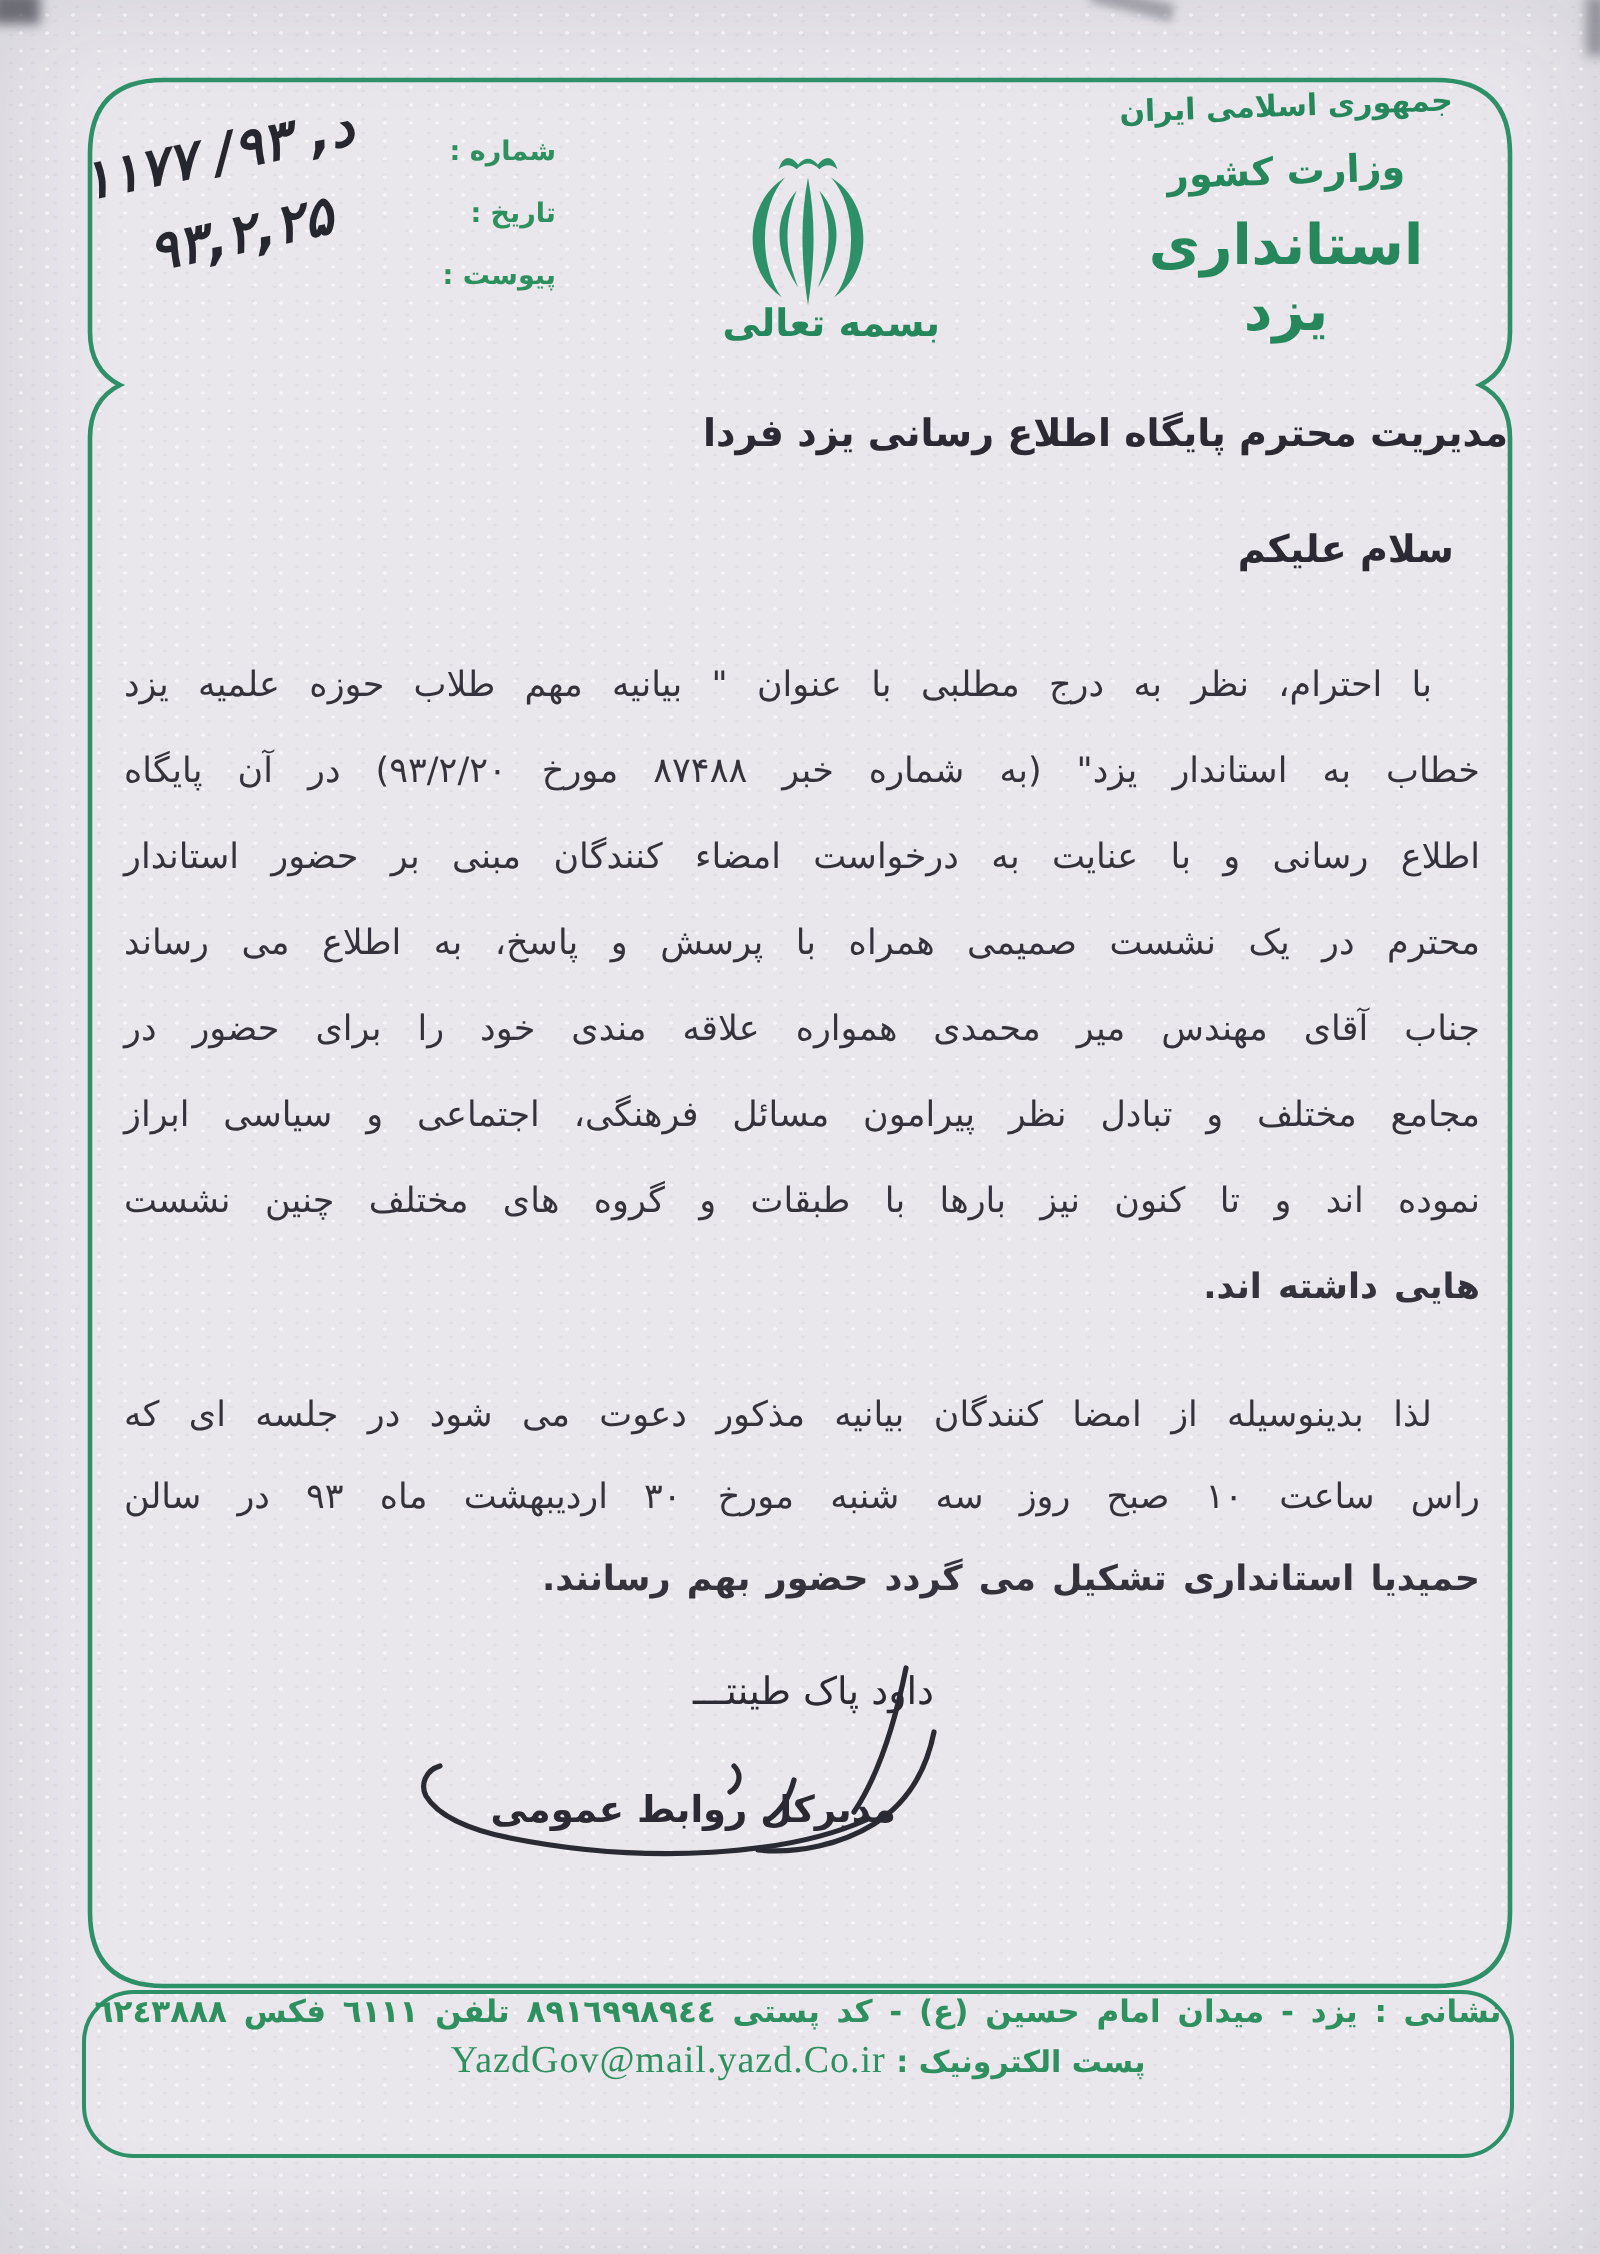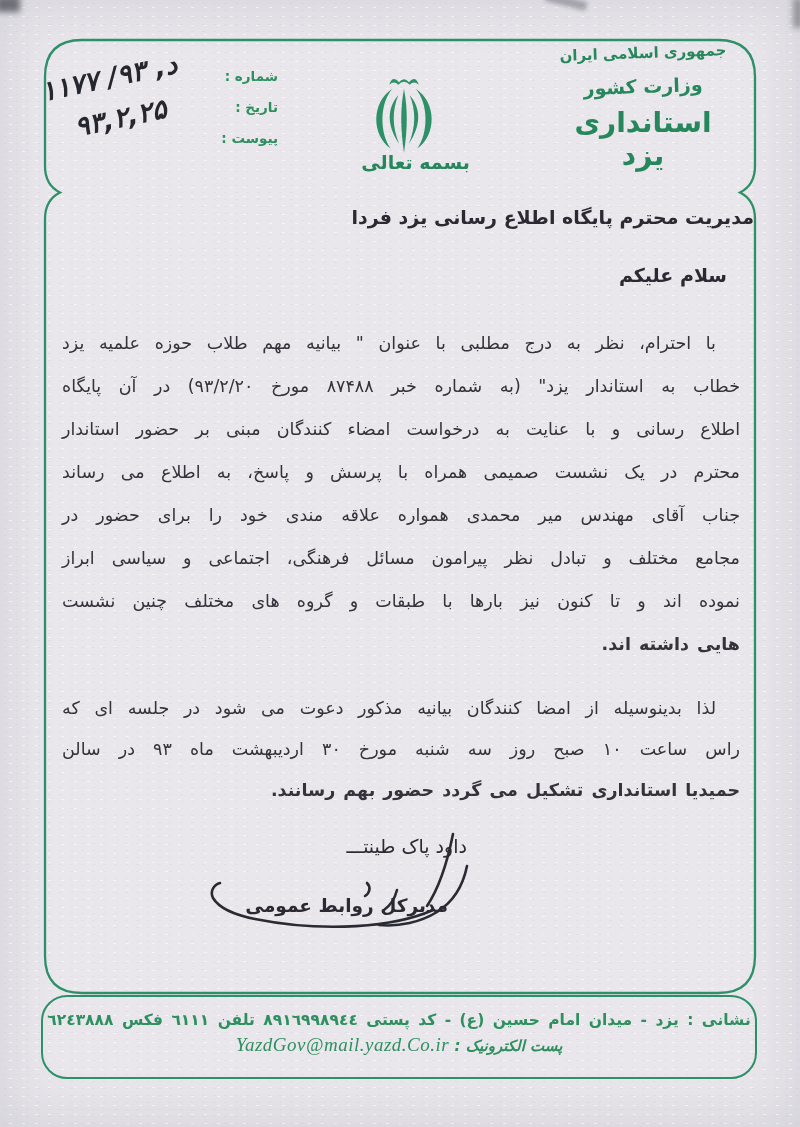--- a/index.html
+++ b/index.html
@@ -59,22 +59,22 @@
   
   .sig-name{position:absolute;right:333px;top:835px;font-size:19px;font-weight:normal;color:#2b2a32;}
   .sig-title{position:absolute;right:352px;top:895px;font-size:18.5px;font-weight:bold;color:#2b2a32;}
   .sig-scribble{position:absolute;left:195px;top:826px;}
 
   
   .footer-box{
     position:absolute;left:41px;top:995px;width:712px;height:80px;
     border:2.3px solid #2e9068;border-radius:26px;background:transparent;
   }
-  .footer-l1{margin-top:14px;text-align:center;font-size:15.5px;font-weight:bold;color:#2e8f5f;word-spacing:3px;}
-  .footer-l2{margin-top:5px;text-align:center;font-size:15px;font-weight:bold;color:#2e8f5f;font-style:italic;}
+  .footer-l1{text-align:center;font-size:15.5px;font-weight:bold;color:#2e8f5f;word-spacing:3px;}
+  .footer-l2{margin-top:5px;text-align:center;font-size:15px;font-weight:bold;color:#2e8f5f;}
   .footer-email{direction:ltr;unicode-bidi:embed;font-family:"Liberation Serif","DejaVu Serif",serif;
     font-size:19px;font-weight:normal;letter-spacing:.5px;}
 
   
   .art{position:absolute;pointer-events:none;}
   .art-tl{left:-4px;top:-4px;width:24px;height:16px;background:#4a4a54;filter:blur(3px);opacity:.75;}
   .art-top{left:545px;top:-3px;width:42px;height:9px;background:#7c7c86;transform:rotate(14deg);filter:blur(2px);opacity:.6;}
   .art-tr{right:-3px;top:-2px;width:10px;height:30px;background:#5a5a64;filter:blur(3px);opacity:.55;}
 </style>
 </head>

